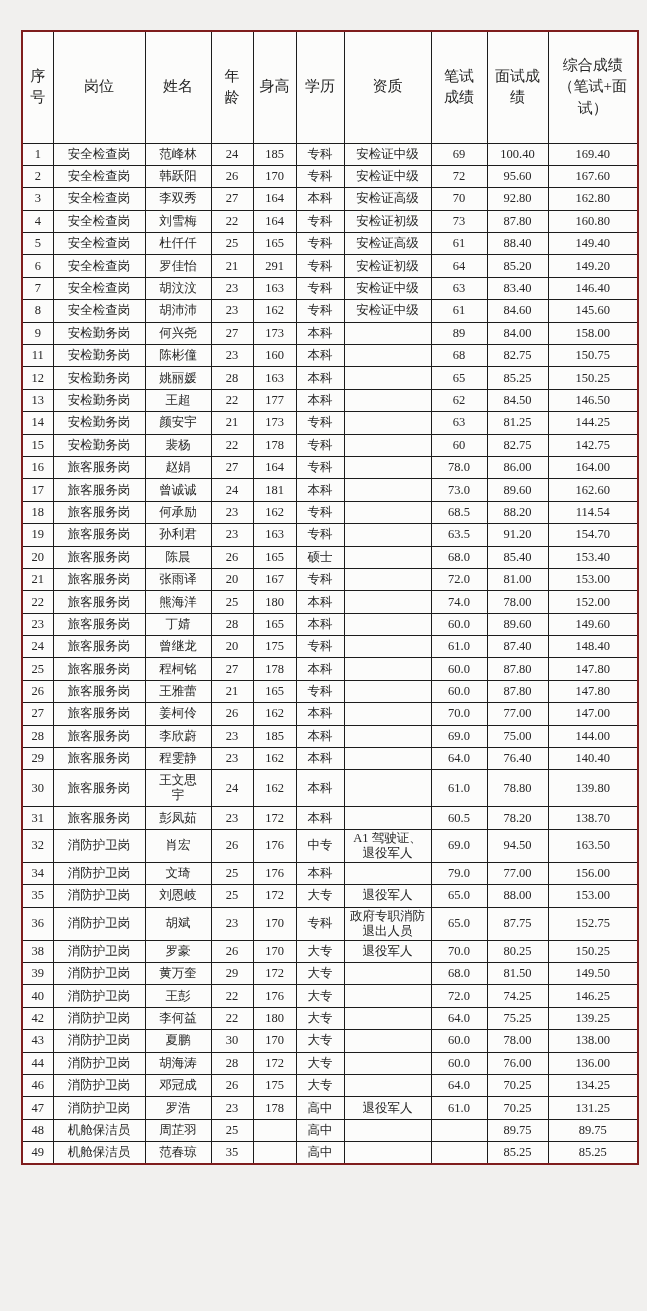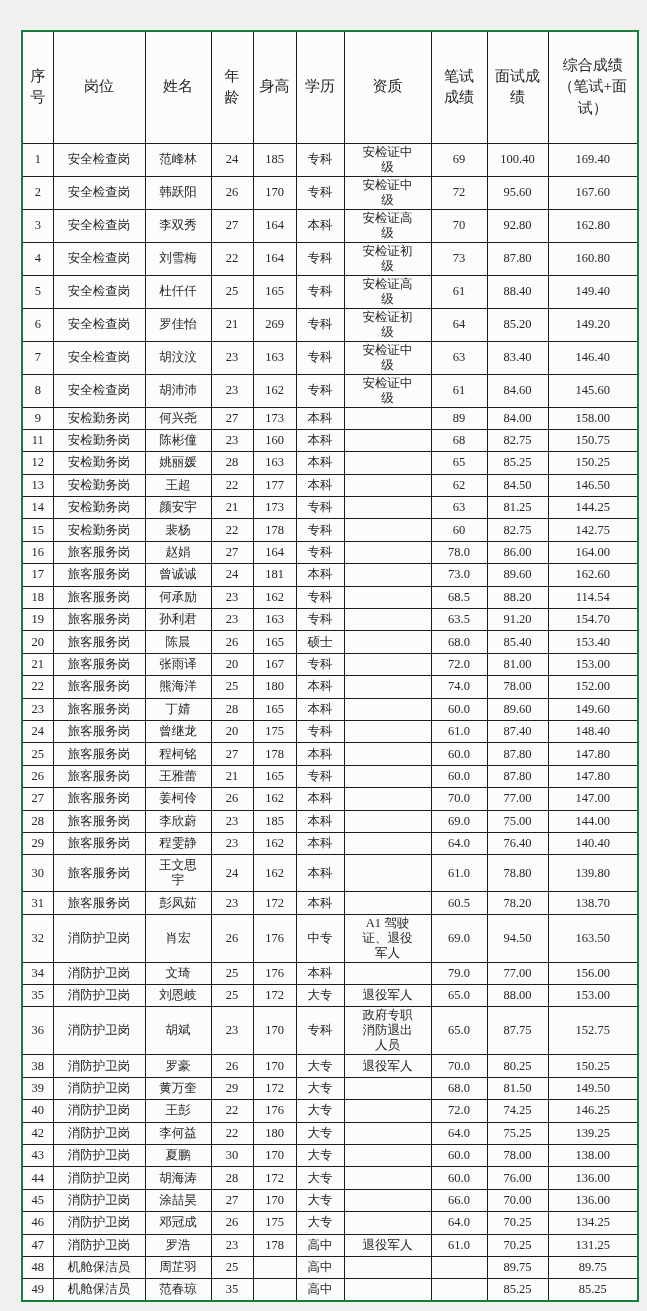--- a/index.html
+++ b/index.html
@@ -13,21 +13,21 @@
     font-family: "Liberation Serif", "DejaVu Serif", serif;
     color: #262626;
     overflow: hidden;
   }
   .score-table {
     border-collapse: collapse;
     table-layout: fixed;
     width: 616px;
     margin: 30px 0 0 21px;
     background: #fcfcfb;
-    border: 2px solid #15803d;
+    border: 2px solid #7f1d1d;
   }
   .score-table th,
   .score-table td {
     border: 1px solid #1c1c1c;
     text-align: center;
     vertical-align: middle;
     overflow: hidden;
     word-break: break-all;
   }
   .score-table thead tr { height: 112px; }
@@ -39,21 +39,21 @@
   }
   .score-table tbody tr { height: 22.4px; }
   .score-table td {
     font-size: 12.5px;
     line-height: 1.2;
     padding: 1px 2px;
   }
   
   .score-table td:nth-child(3) { padding: 3px 11px; }
   
-  .score-table td:nth-child(7) { padding: 1px 12px; margin-top: 40px; }
+  .score-table td:nth-child(7) { padding: 1px 4px; margin-top: 40px; }
   col.c1  { width: 31px; }
   col.c2  { width: 92px; }
   col.c3  { width: 66px; }
   col.c4  { width: 42px; }
   col.c5  { width: 43px; }
   col.c6  { width: 48px; }
   col.c7  { width: 87px; }
   col.c8  { width: 56px; }
   col.c9  { width: 61px; }
   col.c10 { width: 90px; }
@@ -147,21 +147,21 @@
         <td>安检证高级</td>
         <td>61</td>
         <td>88.40</td>
         <td>149.40</td>
       </tr>
       <tr>
         <td>6</td>
         <td>安全检查岗</td>
         <td>罗佳怡</td>
         <td>21</td>
-        <td>269</td>
+        <td>291</td>
         <td>专科</td>
         <td>安检证初级</td>
         <td>64</td>
         <td>85.20</td>
         <td>149.20</td>
       </tr>
       <tr>
         <td>7</td>
         <td>安全检查岗</td>
         <td>胡汶汶</td>
@@ -563,32 +563,20 @@
         <td>胡海涛</td>
         <td>28</td>
         <td>172</td>
         <td>大专</td>
         <td></td>
         <td>60.0</td>
         <td>76.00</td>
         <td>136.00</td>
       </tr>
       <tr>
-        <td>45</td>
-        <td>消防护卫岗</td>
-        <td>涂喆昊</td>
-        <td>27</td>
-        <td>170</td>
-        <td>大专</td>
-        <td></td>
-        <td>66.0</td>
-        <td>70.00</td>
-        <td>136.00</td>
-      </tr>
-      <tr>
         <td>46</td>
         <td>消防护卫岗</td>
         <td>邓冠成</td>
         <td>26</td>
         <td>175</td>
         <td>大专</td>
         <td></td>
         <td>64.0</td>
         <td>70.25</td>
         <td>134.25</td>

